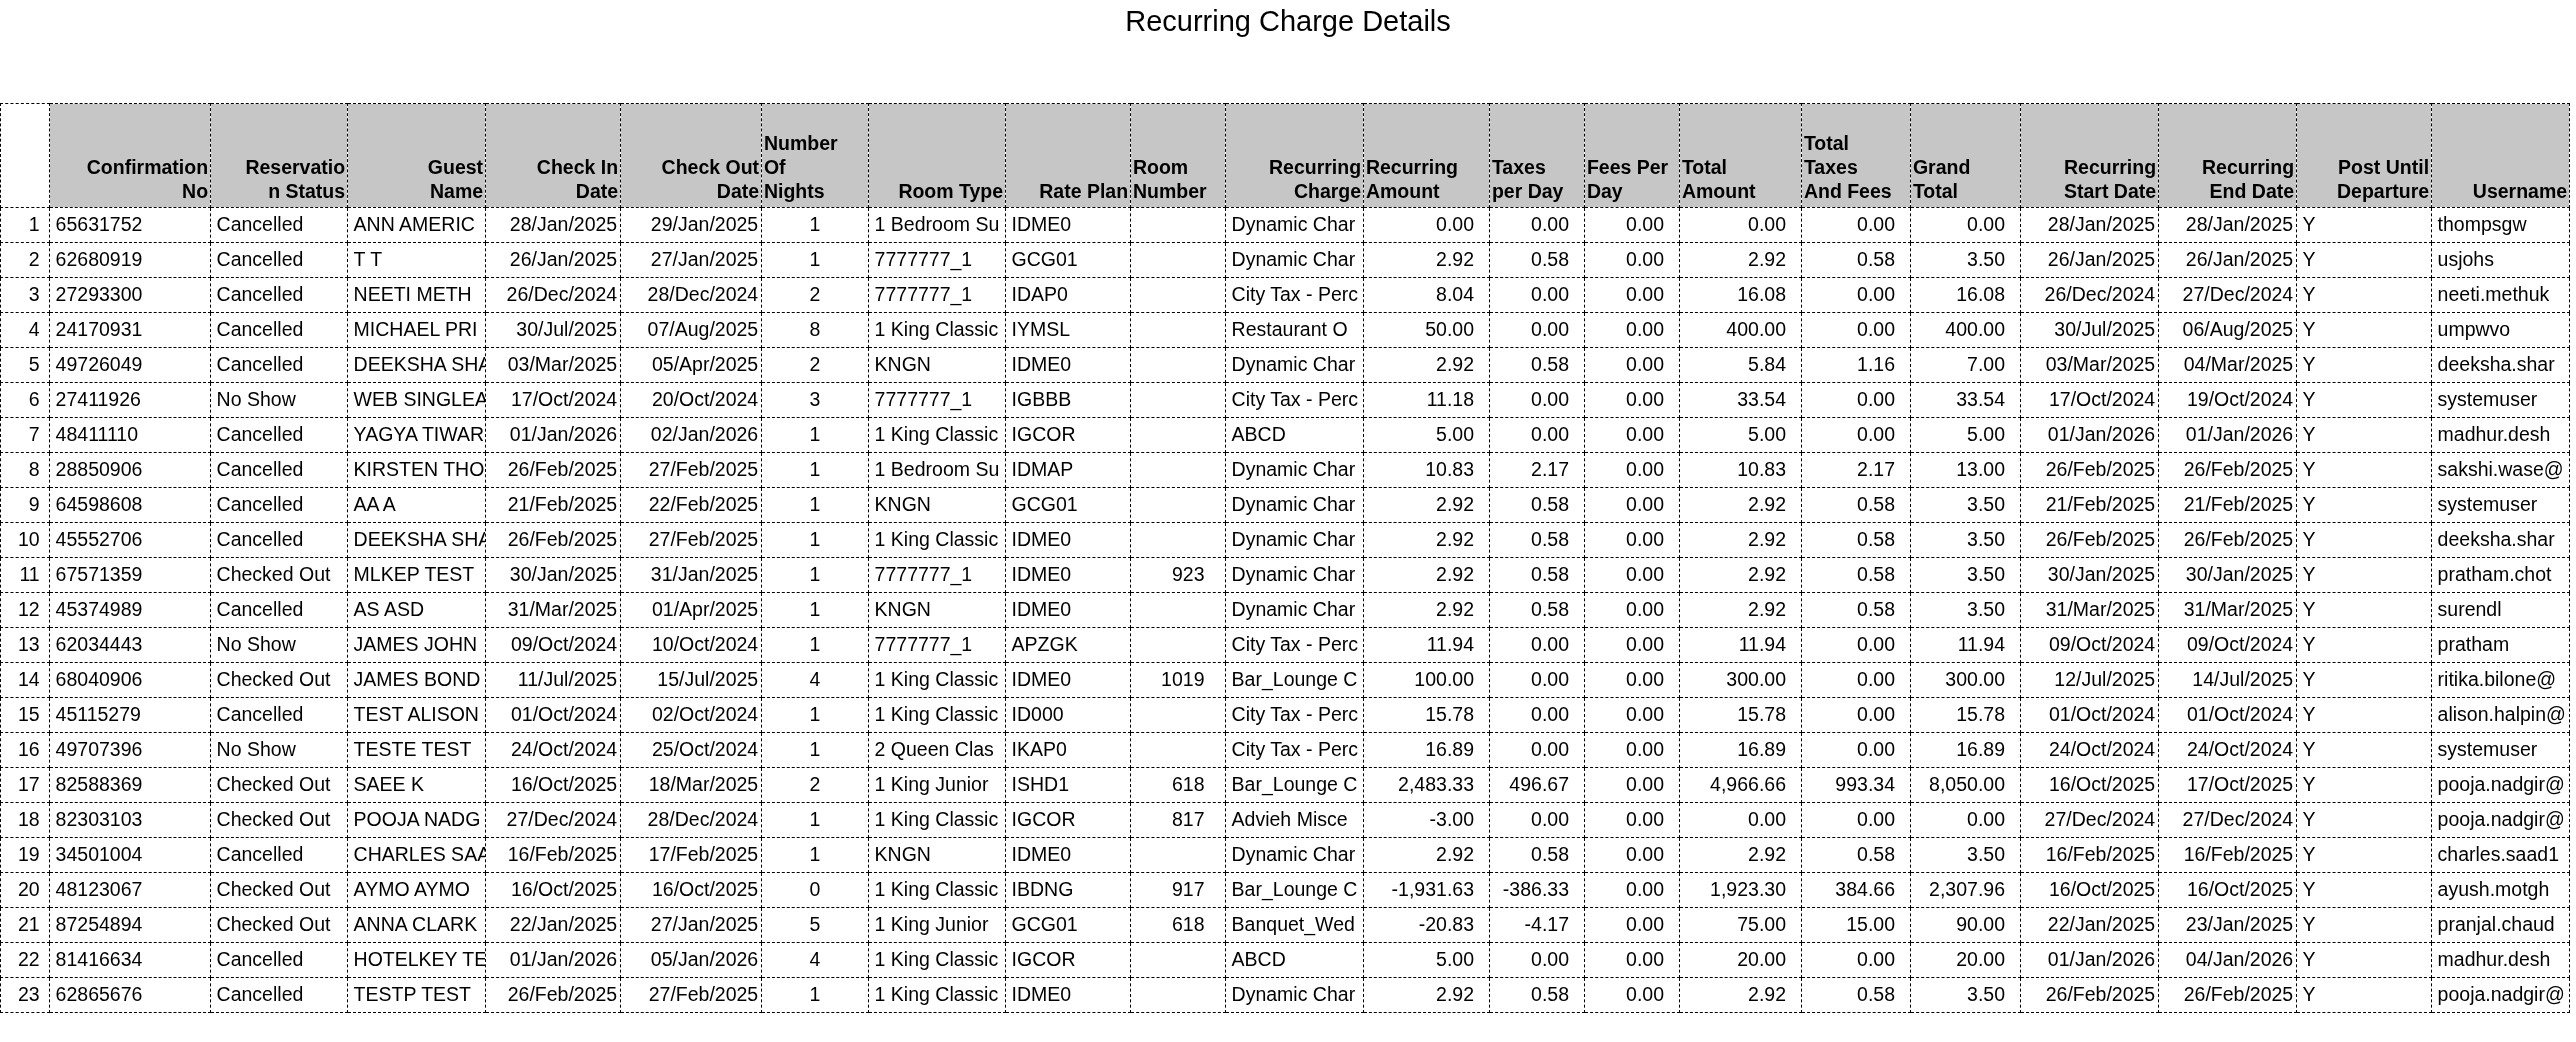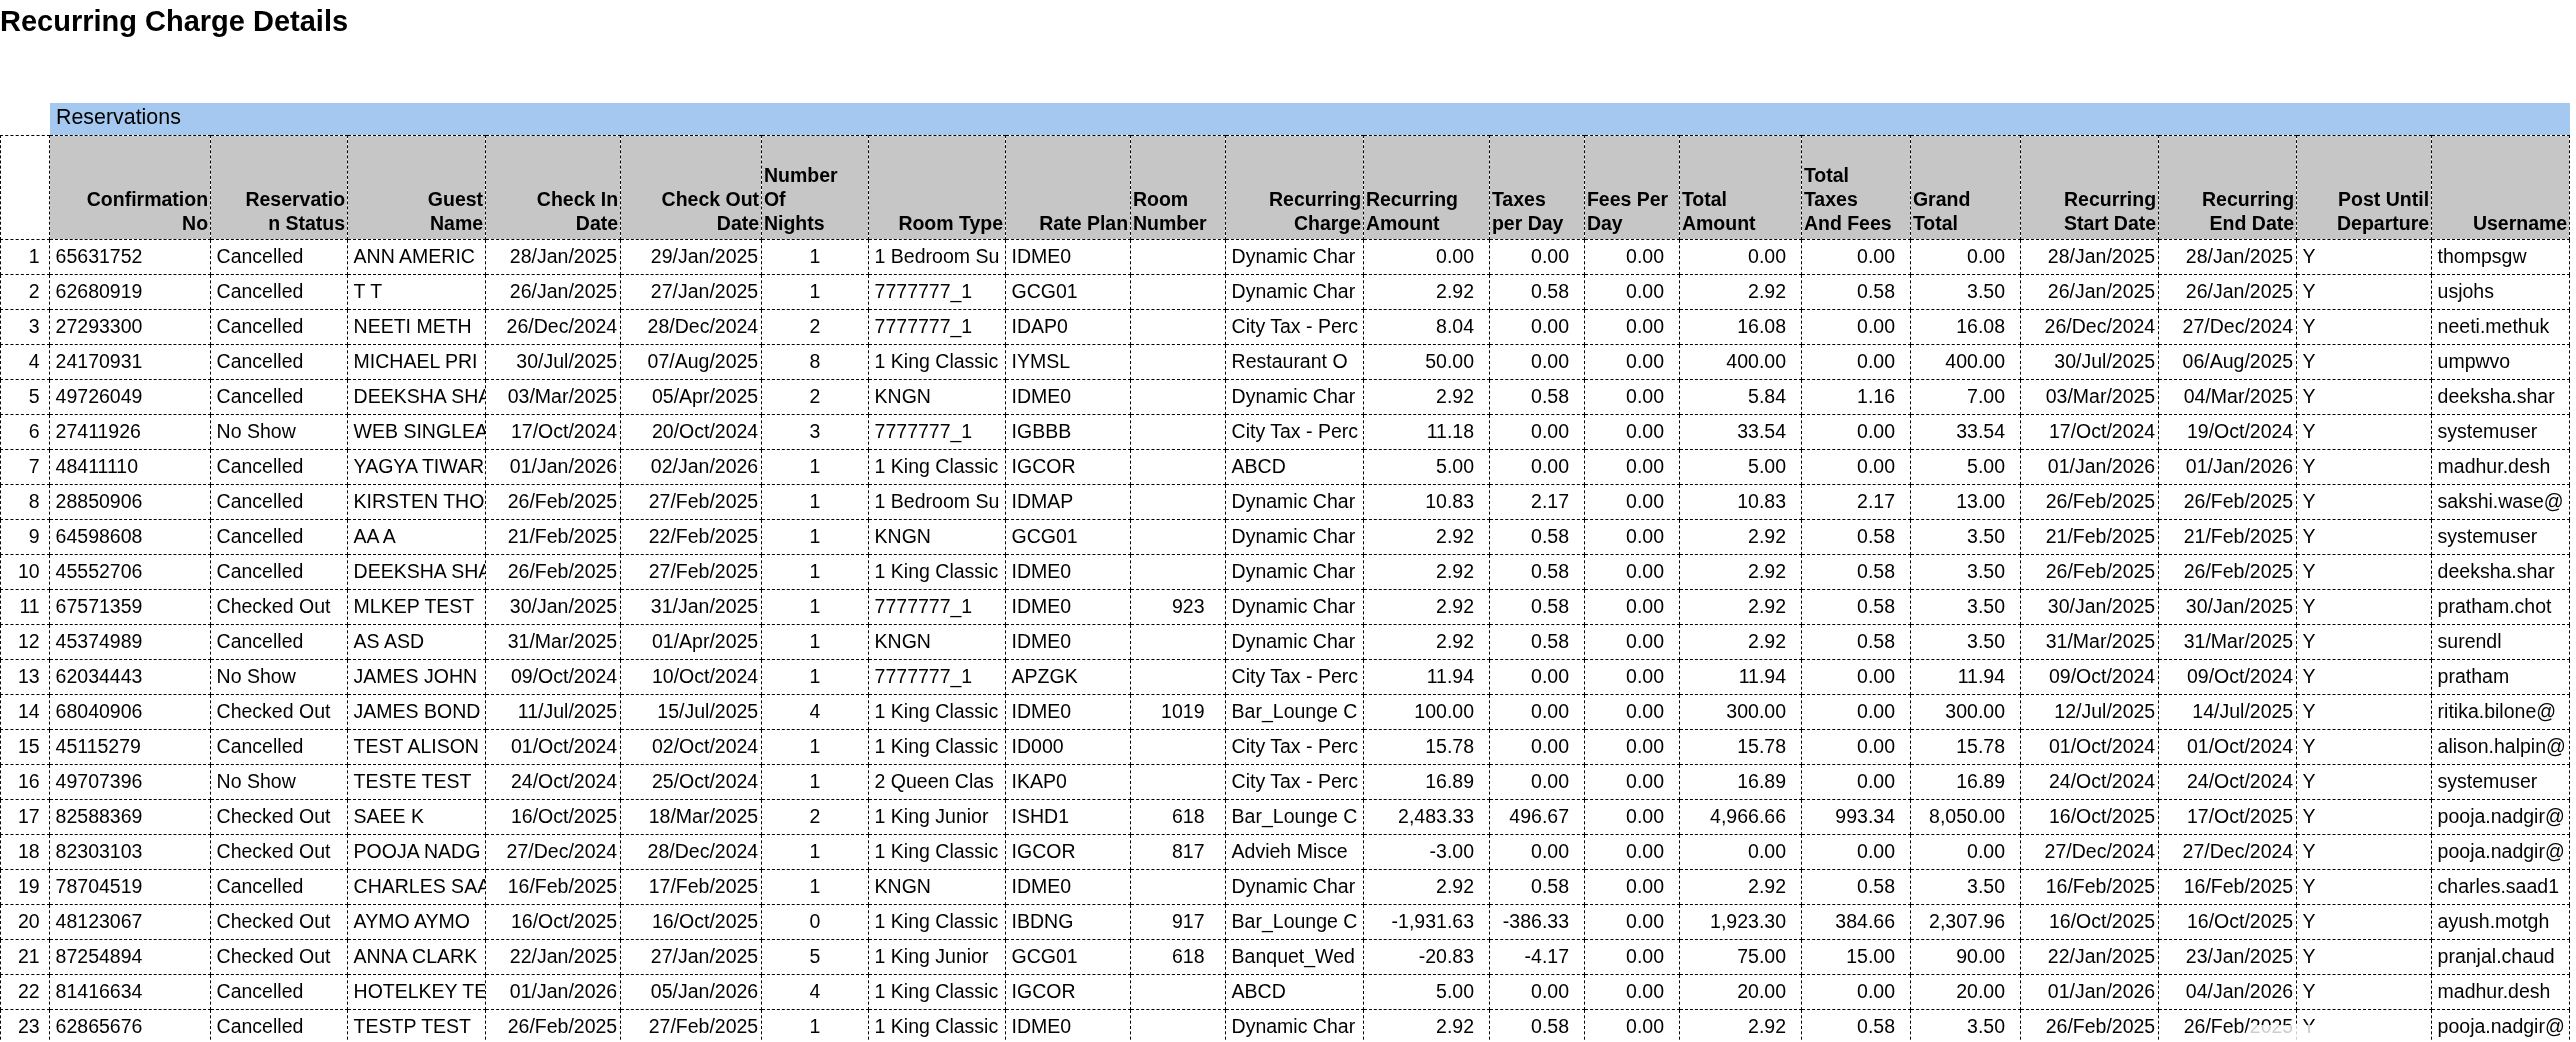--- a/index.html
+++ b/index.html
@@ -2,21 +2,21 @@
 <html style="--section-bg: #A5C8F0; --header-bg: #C6C6C6;font-size:15px"><head>
 <meta charset="utf-8">
 <style>
   html,body{margin:0;padding:0;background:#fff;}
   .page{
     position:relative;width:2576px;height:1042px;overflow:hidden;background:#fff;
     font-family:"Liberation Sans",sans-serif;color:#000;
   }
   .title{
     position:absolute;top:4.7px;left:0;width:100%;
-    font-size:29px;font-weight:bold;letter-spacing:0px;
+    text-align:center;font-size:29px;font-weight:normal;letter-spacing:0px;
   }
   table.report{
     position:absolute;top:103px;left:0;width:2566px;
     border-collapse:collapse;table-layout:fixed;
   }
   
   tr.section-row{height:32px;}
   tr.section-row td{border:none;}
   td.corner-blank{background:#fff;border-bottom:0.9px dashed #888;}
   td.section-bar{
@@ -78,24 +78,20 @@
         <col style="width:95px">
         <col style="width:122px">
         <col style="width:109px">
       <col style="width:110px">
         <col style="width:138px">
         <col style="width:138px">
         <col style="width:135px">
       <col style="width:138px">
     </colgroup>
     <thead>
-      <tr class="section-row">
-        <td class="corner-blank"></td>
-        <td class="section-bar" colspan="20">Reservations</td>
-      </tr>
       <tr class="header-row">
         <th class="rownum-head"></th>
         <th>Confirmation
 No</th>
         <th>Reservatio
 n Status</th>
         <th>Guest
 Name</th>
         <th>Check In
 Date</th>
@@ -542,21 +538,21 @@
     <td class="c-num">0.00</td>
     <td class="c-num">0.00</td>
     <td class="c-num">0.00</td>
     <td class="c-date">27/Dec/2024</td>
     <td class="c-date">27/Dec/2024</td>
     <td class="c-text">Y</td>
     <td class="c-text">pooja.nadgir@</td>
   </tr>
         <tr>
     <td class="c-no">19</td>
-    <td class="c-text">78704519</td>
+    <td class="c-text">34501004</td>
     <td class="c-text">Cancelled</td>
     <td class="c-text">CHARLES SAA</td>
     <td class="c-date">16/Feb/2025</td>
     <td class="c-date">17/Feb/2025</td>
     <td class="c-center">1</td>
     <td class="c-text">KNGN</td>
     <td class="c-text">IDME0</td>
     <td class="c-roomnum"></td>
     <td class="c-text">Dynamic Char</td>
     <td class="c-num">2.92</td>

